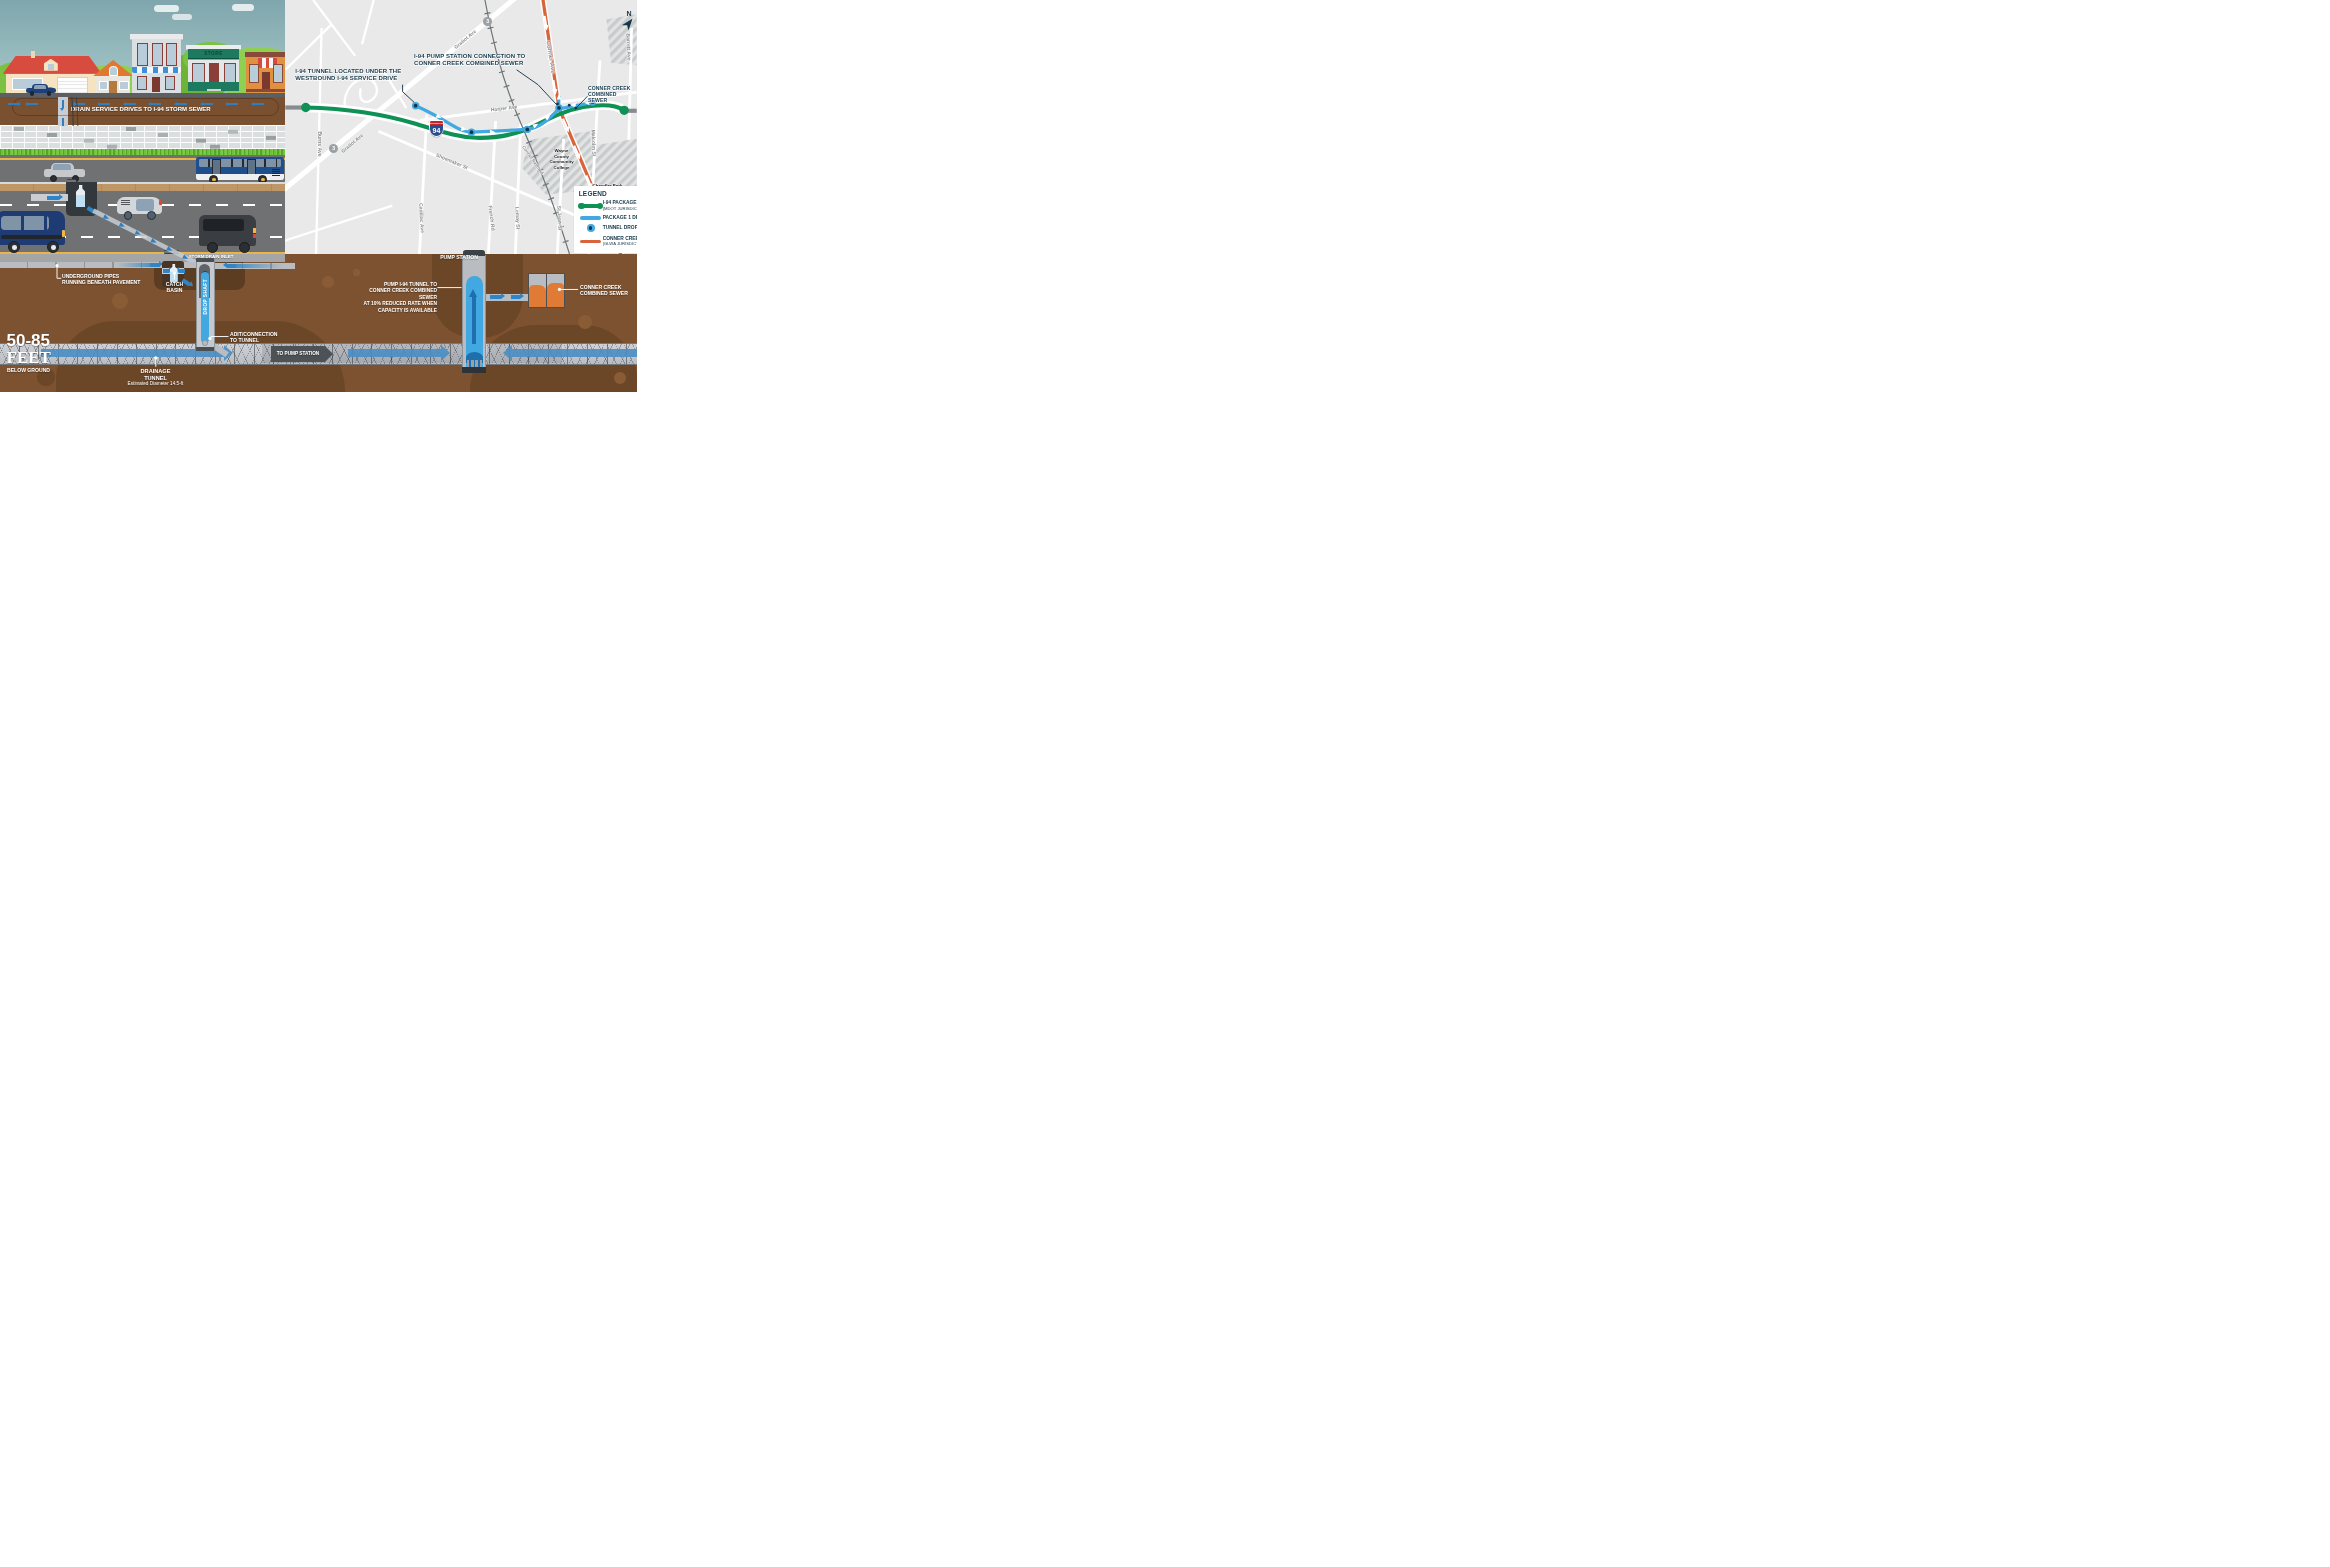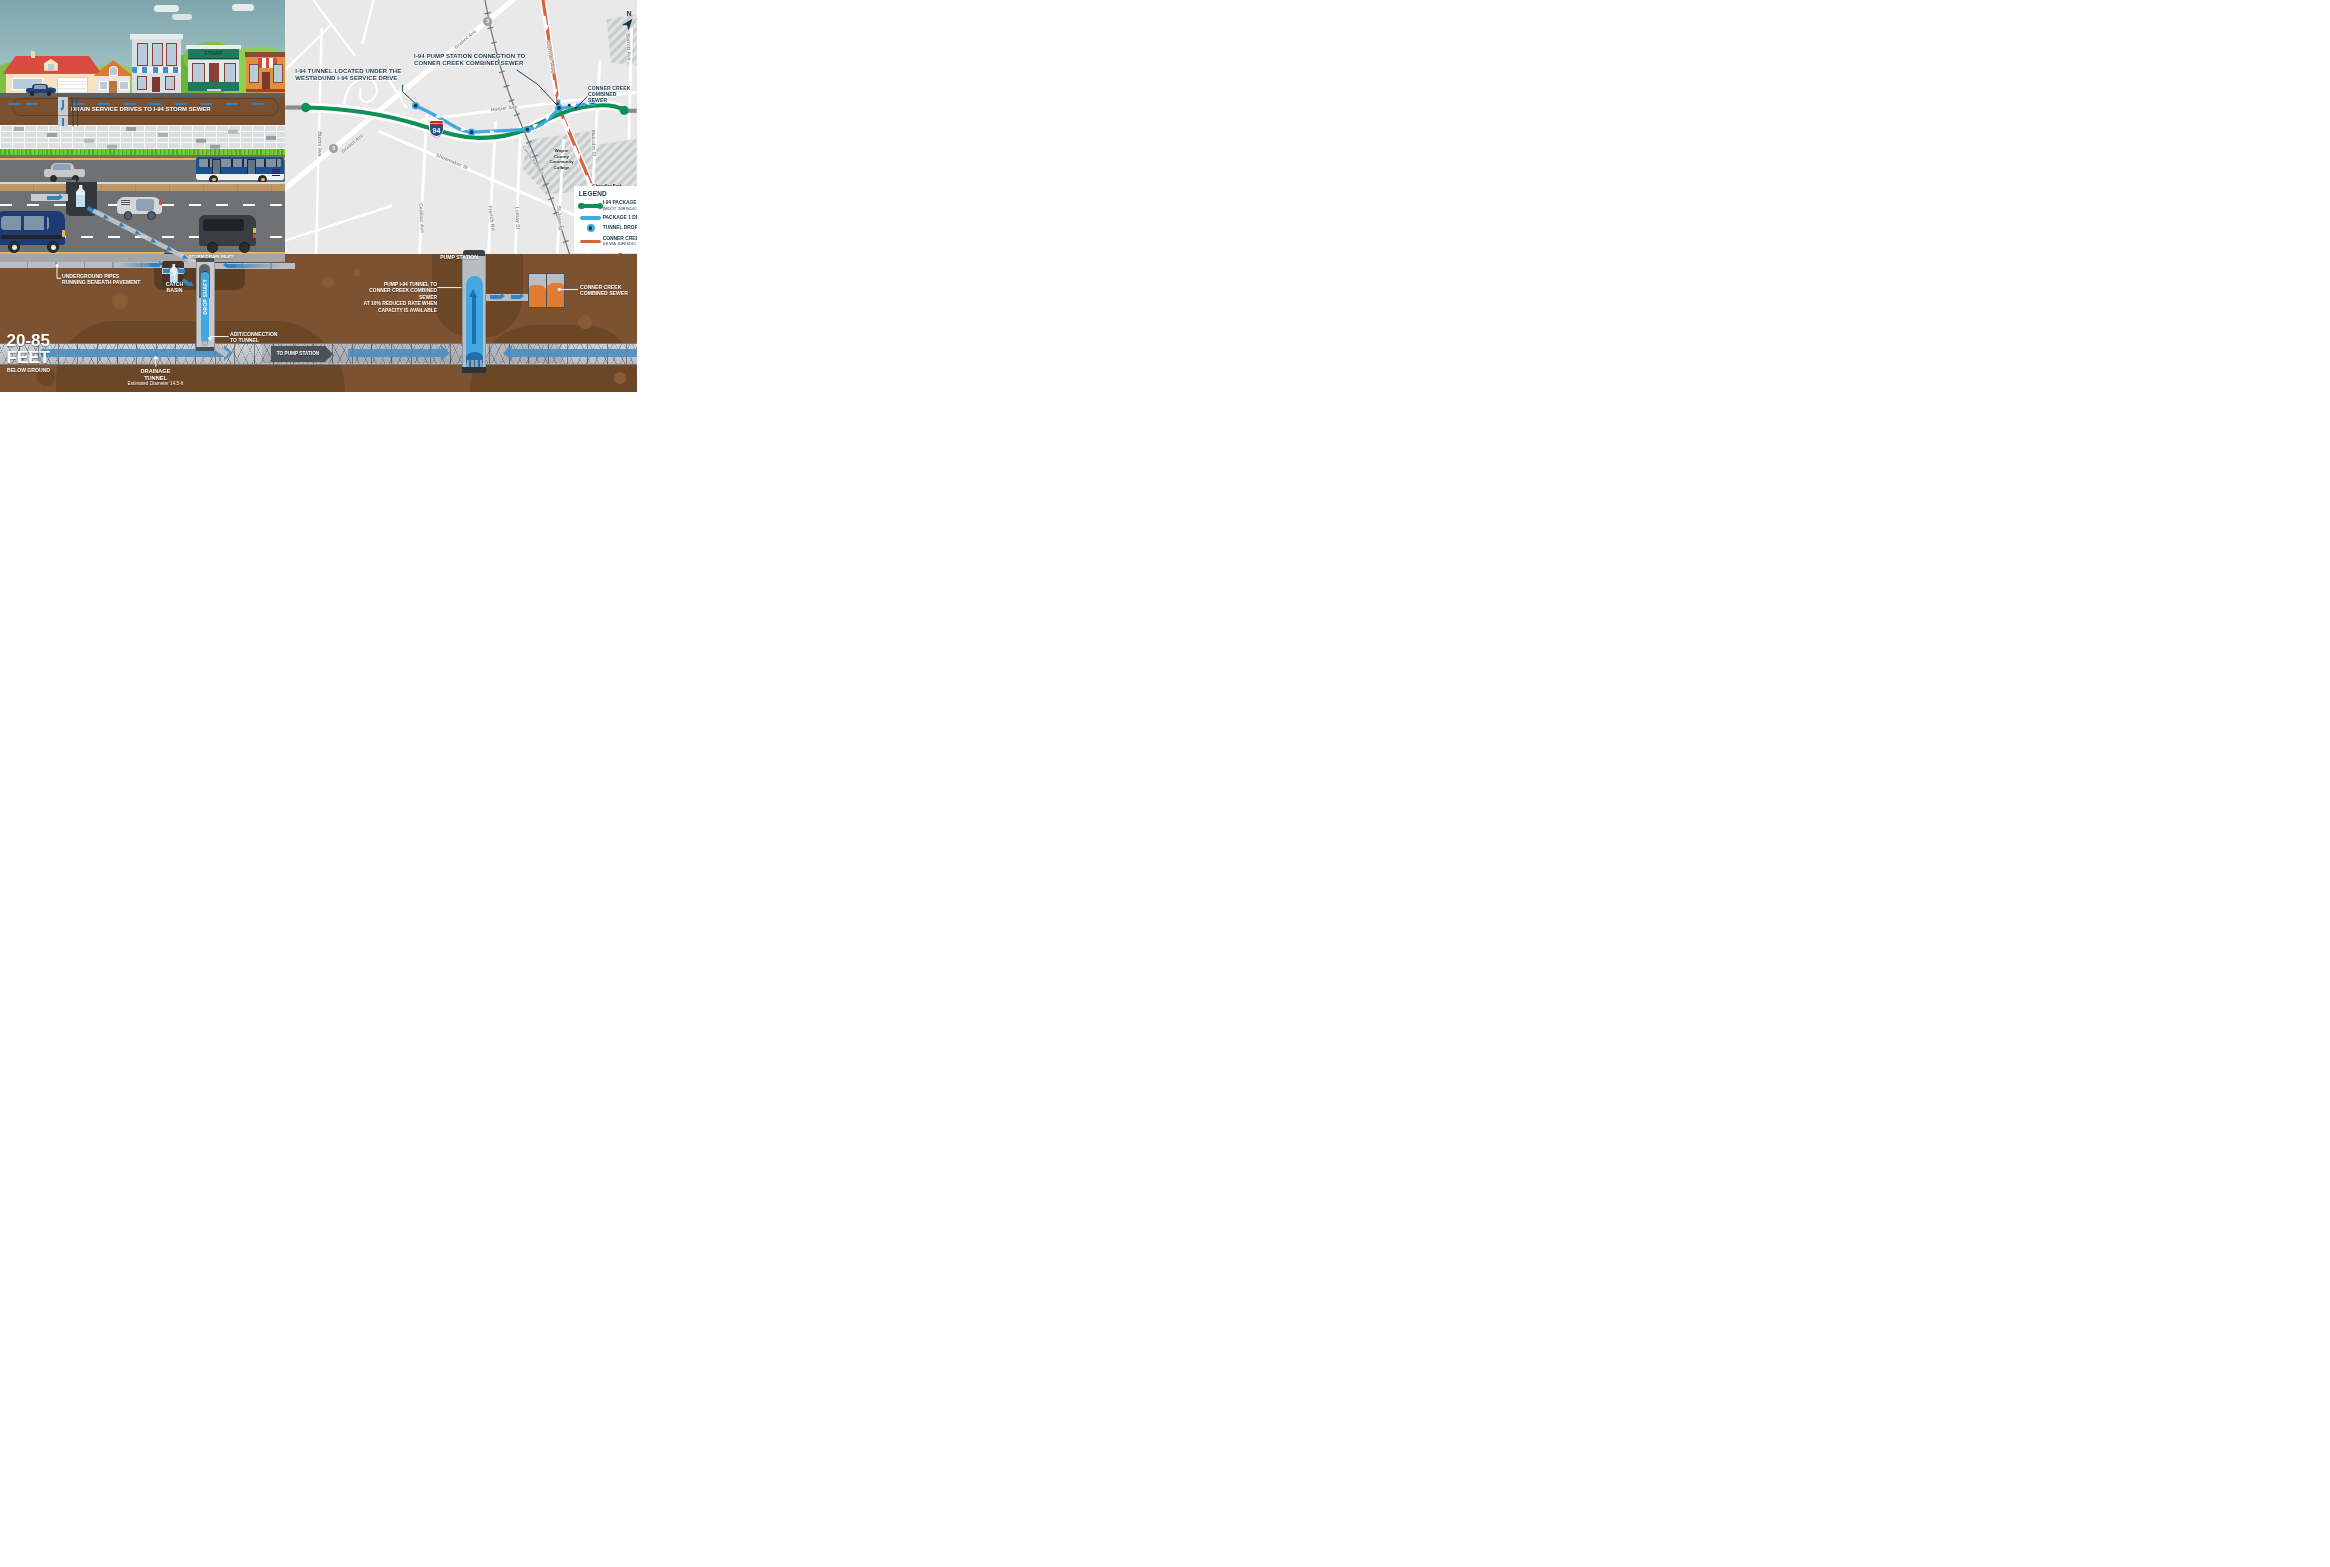--- a/index.html
+++ b/index.html
@@ -271,22 +271,22 @@
     <div class="abs" style="left:485px;top:294px;width:45px;height:7px;background:#b9bdc1;"></div>
     <div class="pa pa-r" style="left:490px;top:295px;width:11.2px;"></div>
     <div class="pa pa-r" style="left:511px;top:295px;width:9.3px;"></div>
 
     <div class="abs" style="left:528px;top:273px;width:37px;height:35px;background:#b9bdc1;border:1.4px solid #4a4f54;box-sizing:border-box;">
       <div class="abs" style="left:0;bottom:0;width:17px;height:22.4px;background:#e07b35;border-radius:4.7px 7.5px 0 0/3.7px 5.6px 0 0;"></div>
       <div class="abs" style="right:0;bottom:0;width:17px;height:24px;background:#e07b35;border-radius:6.5px 4.7px 0 0/4.7px 3.7px 0 0;"></div>
       <div class="abs" style="left:17px;top:0;width:1.4px;height:33px;background:#4a4f54;"></div>
     </div>
 
-    <div class="wlbl" style="left:6.5px;top:332px;font-size:17px;line-height:1;">20-85</div>
-    <div class="wlbl" style="left:6.5px;top:349px;font-size:17px;line-height:1;">FEET</div>
+    <div class="wlbl" style="left:6.5px;top:332px;font-size:17px;line-height:1;">50-85</div>
+    <div class="wlbl" style="left:6.5px;top:349px;font-size:17px;line-height:1;font-family:Liberation Serif, serif;">FEET</div>
     <div class="wlbl" style="left:7px;top:367px;font-size:5.1px;">BELOW GROUND</div>
 
     <div class="wlbl" style="left:118px;top:368px;width:75px;text-align:center;font-size:5.6px;">DRAINAGE
 TUNNEL</div>
     <div class="wlbl" style="left:118px;top:381px;width:75px;text-align:center;font-size:4.7px;font-weight:normal;">Estimated Diameter 14.5-ft</div>
 
     <div class="wlbl" style="left:352px;top:282px;width:85px;text-align:right;font-size:4.9px;line-height:1.3;">PUMP I-94 TUNNEL TO
 CONNER CREEK COMBINED SEWER
 AT 10% REDUCED RATE WHEN
 CAPACITY IS AVAILABLE</div>

